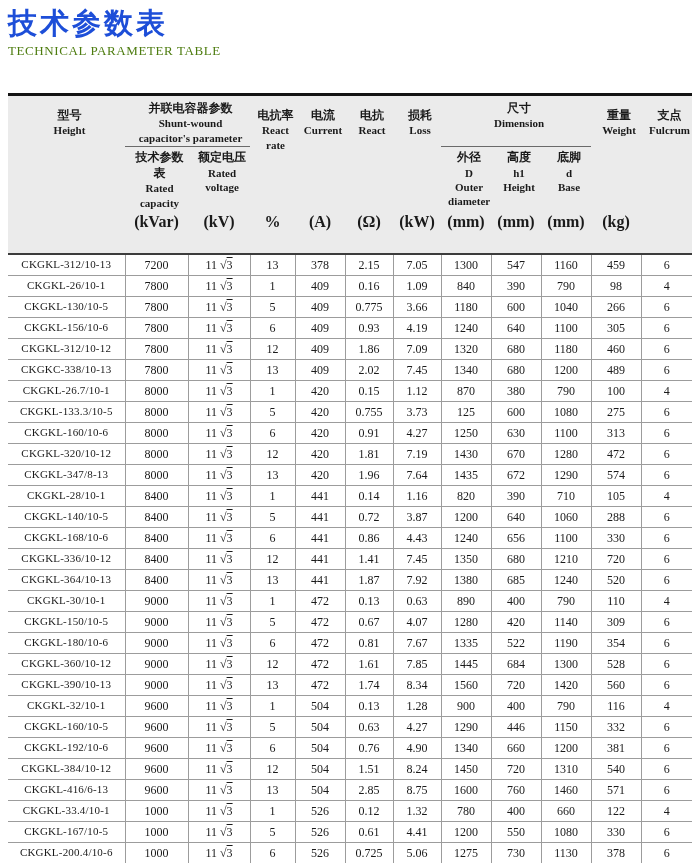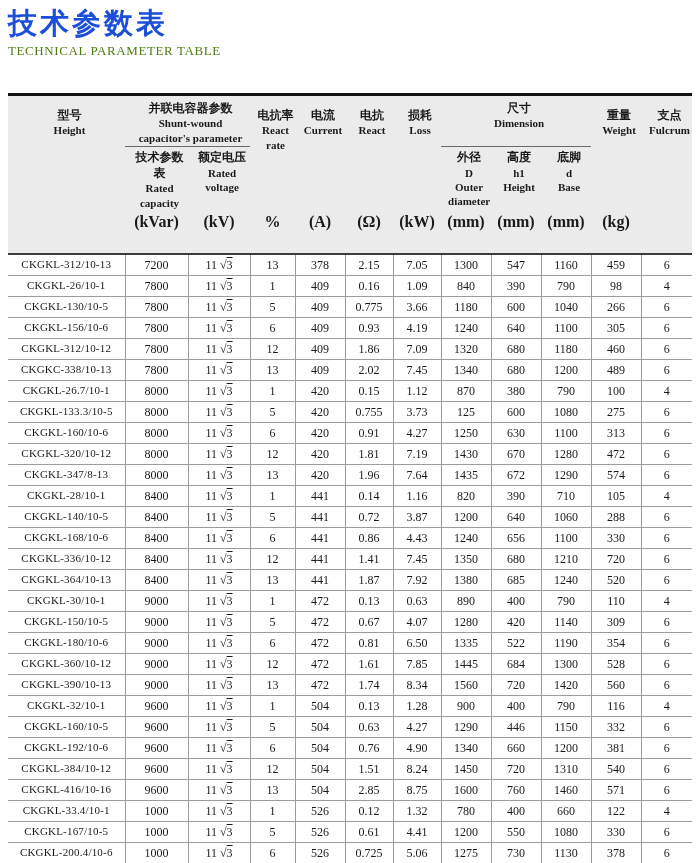--- a/index.html
+++ b/index.html
@@ -400,21 +400,21 @@
           <td data-name="value-cell">309</td>
           <td data-name="value-cell">6</td>
         </tr>
         <tr data-name="table-row">
           <td data-name="model-cell">CKGKL-180/10-6</td>
           <td data-name="value-cell">9000</td>
           <td data-name="value-cell">11 <span>√</span><span class="ovl">3</span></td>
           <td data-name="value-cell">6</td>
           <td data-name="value-cell">472</td>
           <td data-name="value-cell">0.81</td>
-          <td data-name="value-cell">6.50</td>
+          <td data-name="value-cell">7.67</td>
           <td data-name="value-cell">1335</td>
           <td data-name="value-cell">522</td>
           <td data-name="value-cell">1190</td>
           <td data-name="value-cell">354</td>
           <td data-name="value-cell">6</td>
         </tr>
         <tr data-name="table-row">
           <td data-name="model-cell">CKGKL-360/10-12</td>
           <td data-name="value-cell">9000</td>
           <td data-name="value-cell">11 <span>√</span><span class="ovl">3</span></td>
@@ -492,21 +492,21 @@
           <td data-name="value-cell">504</td>
           <td data-name="value-cell">1.51</td>
           <td data-name="value-cell">8.24</td>
           <td data-name="value-cell">1450</td>
           <td data-name="value-cell">720</td>
           <td data-name="value-cell">1310</td>
           <td data-name="value-cell">540</td>
           <td data-name="value-cell">6</td>
         </tr>
         <tr data-name="table-row">
-          <td data-name="model-cell">CKGKL-416/10-16</td>
+          <td data-name="model-cell">CKGKL-416/6-13</td>
           <td data-name="value-cell">9600</td>
           <td data-name="value-cell">11 <span>√</span><span class="ovl">3</span></td>
           <td data-name="value-cell">13</td>
           <td data-name="value-cell">504</td>
           <td data-name="value-cell">2.85</td>
           <td data-name="value-cell">8.75</td>
           <td data-name="value-cell">1600</td>
           <td data-name="value-cell">760</td>
           <td data-name="value-cell">1460</td>
           <td data-name="value-cell">571</td>

